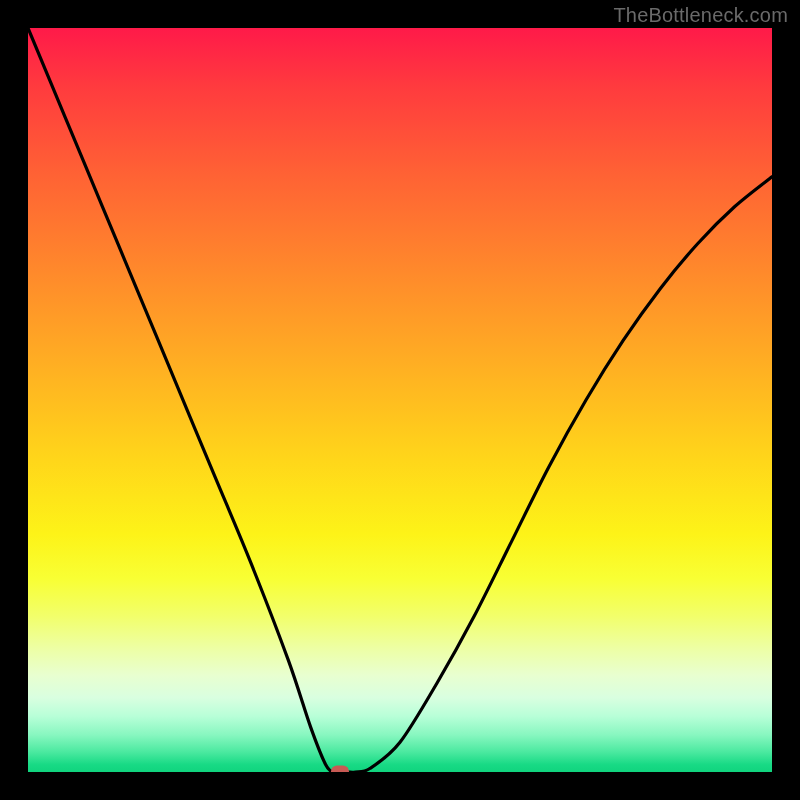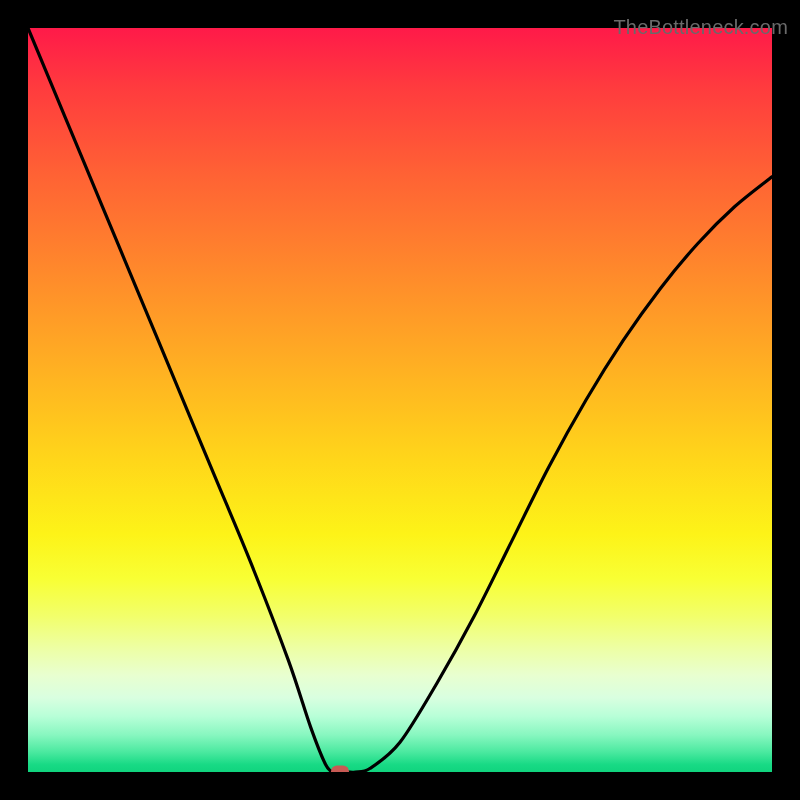--- a/index.html
+++ b/index.html
@@ -61,21 +61,20 @@
     transform: translate(-50%, -50%);
   }
   .watermark {
     position: absolute;
     top: 4px;
     right: 12px;
     color: #6a6a6a;
     font-size: 20px;
     font-weight: 500;
     letter-spacing: 0.2px;
-    margin-top: 12px;
   }
 </style>
 </head>
 <body>
 
 <div class="frame">
 
   <div class="plot">
     <div class="gradient"></div>
 

